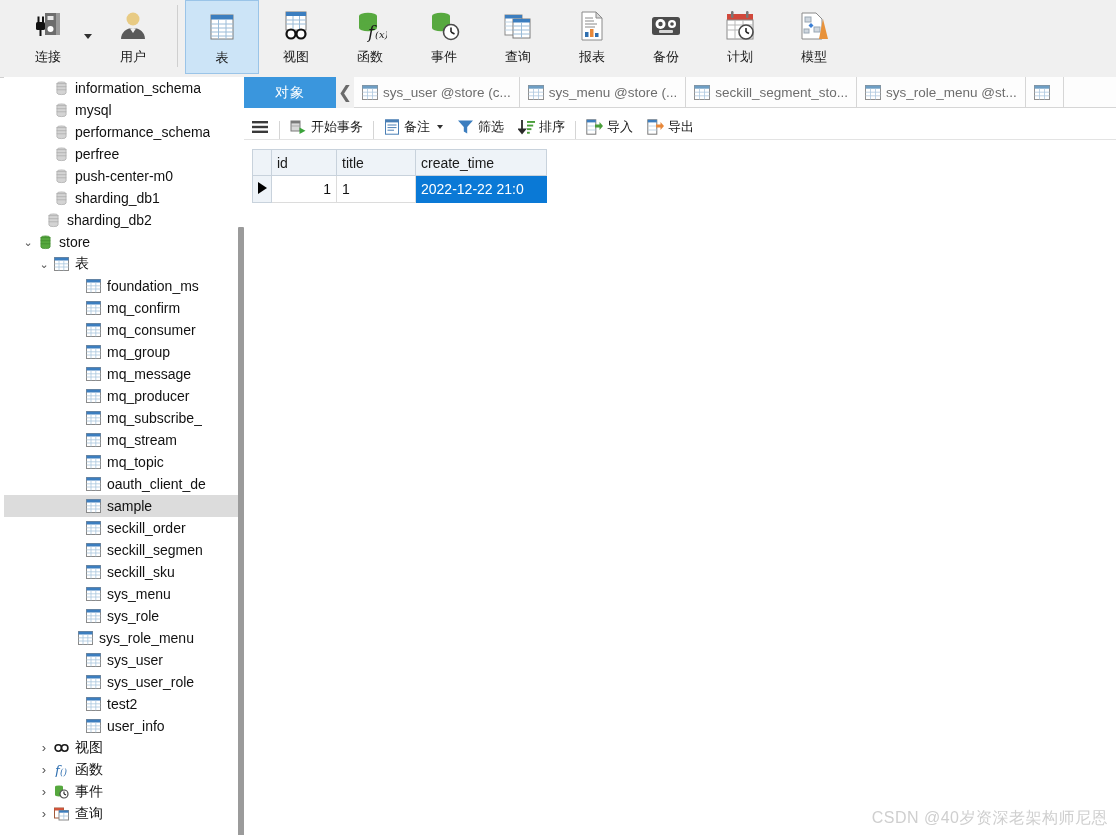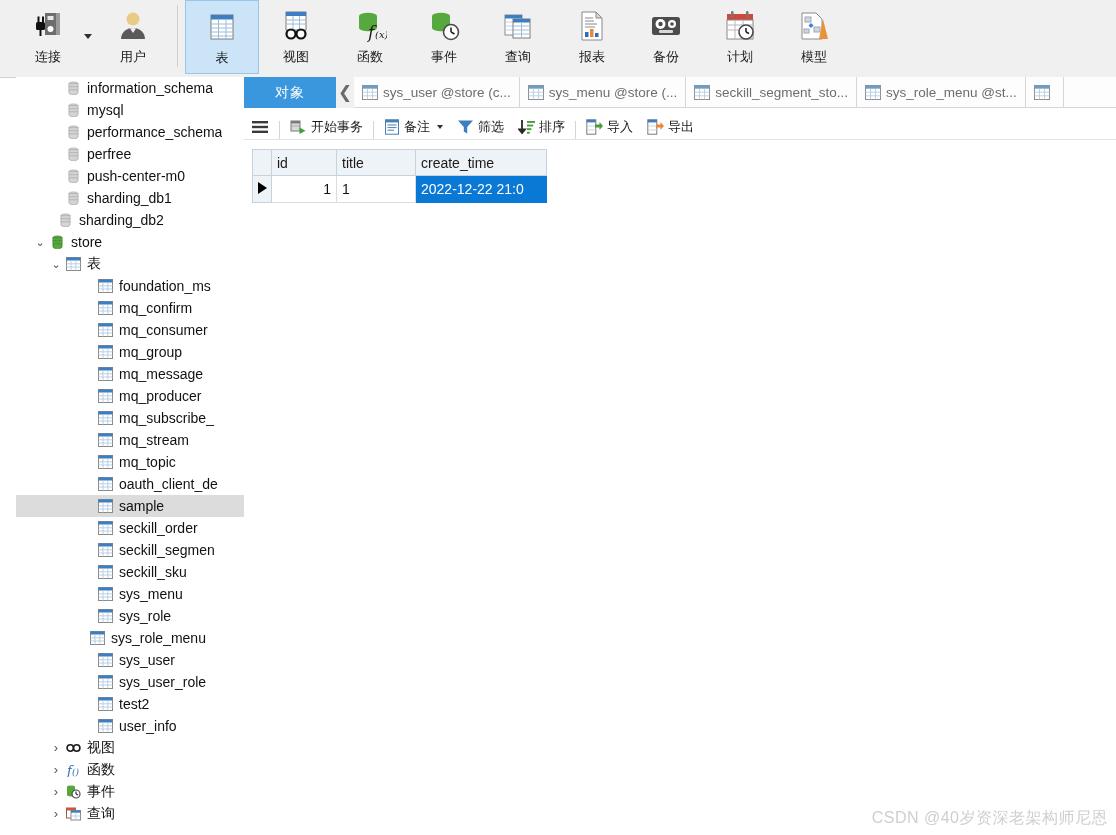--- a/index.html
+++ b/index.html
@@ -32,21 +32,21 @@
   .tb-sep { width: 1px; height: 62px; background: #cfcfcf; margin: 5px 7px 0 7px; }
   .tb-caret {
     position: absolute; right: 4px; top: 34px;
     width: 0; height: 0;
     border-left: 4px solid transparent; border-right: 4px solid transparent;
     border-top: 5px solid #303030;
   }
 
   
   .sidebar {
-    position: absolute; left: 16px; top: 77px; width: 243px; height: 758px;
+    position: absolute; left: 4px; top: 77px; width: 243px; height: 758px;
     background: #ffffff; overflow: hidden;
     border-right: 1px solid #c8c8c8;
   }
   .tree { position: absolute; left: 0; top: 0; width: 243px; }
   .tnode {
     height: 22px; display: flex; align-items: center;
     font-size: 14px; color: #111; white-space: nowrap;
     padding-left: 0px; box-sizing: border-box;
   }
   .tnode.sel { background: #dcdcdc; }

